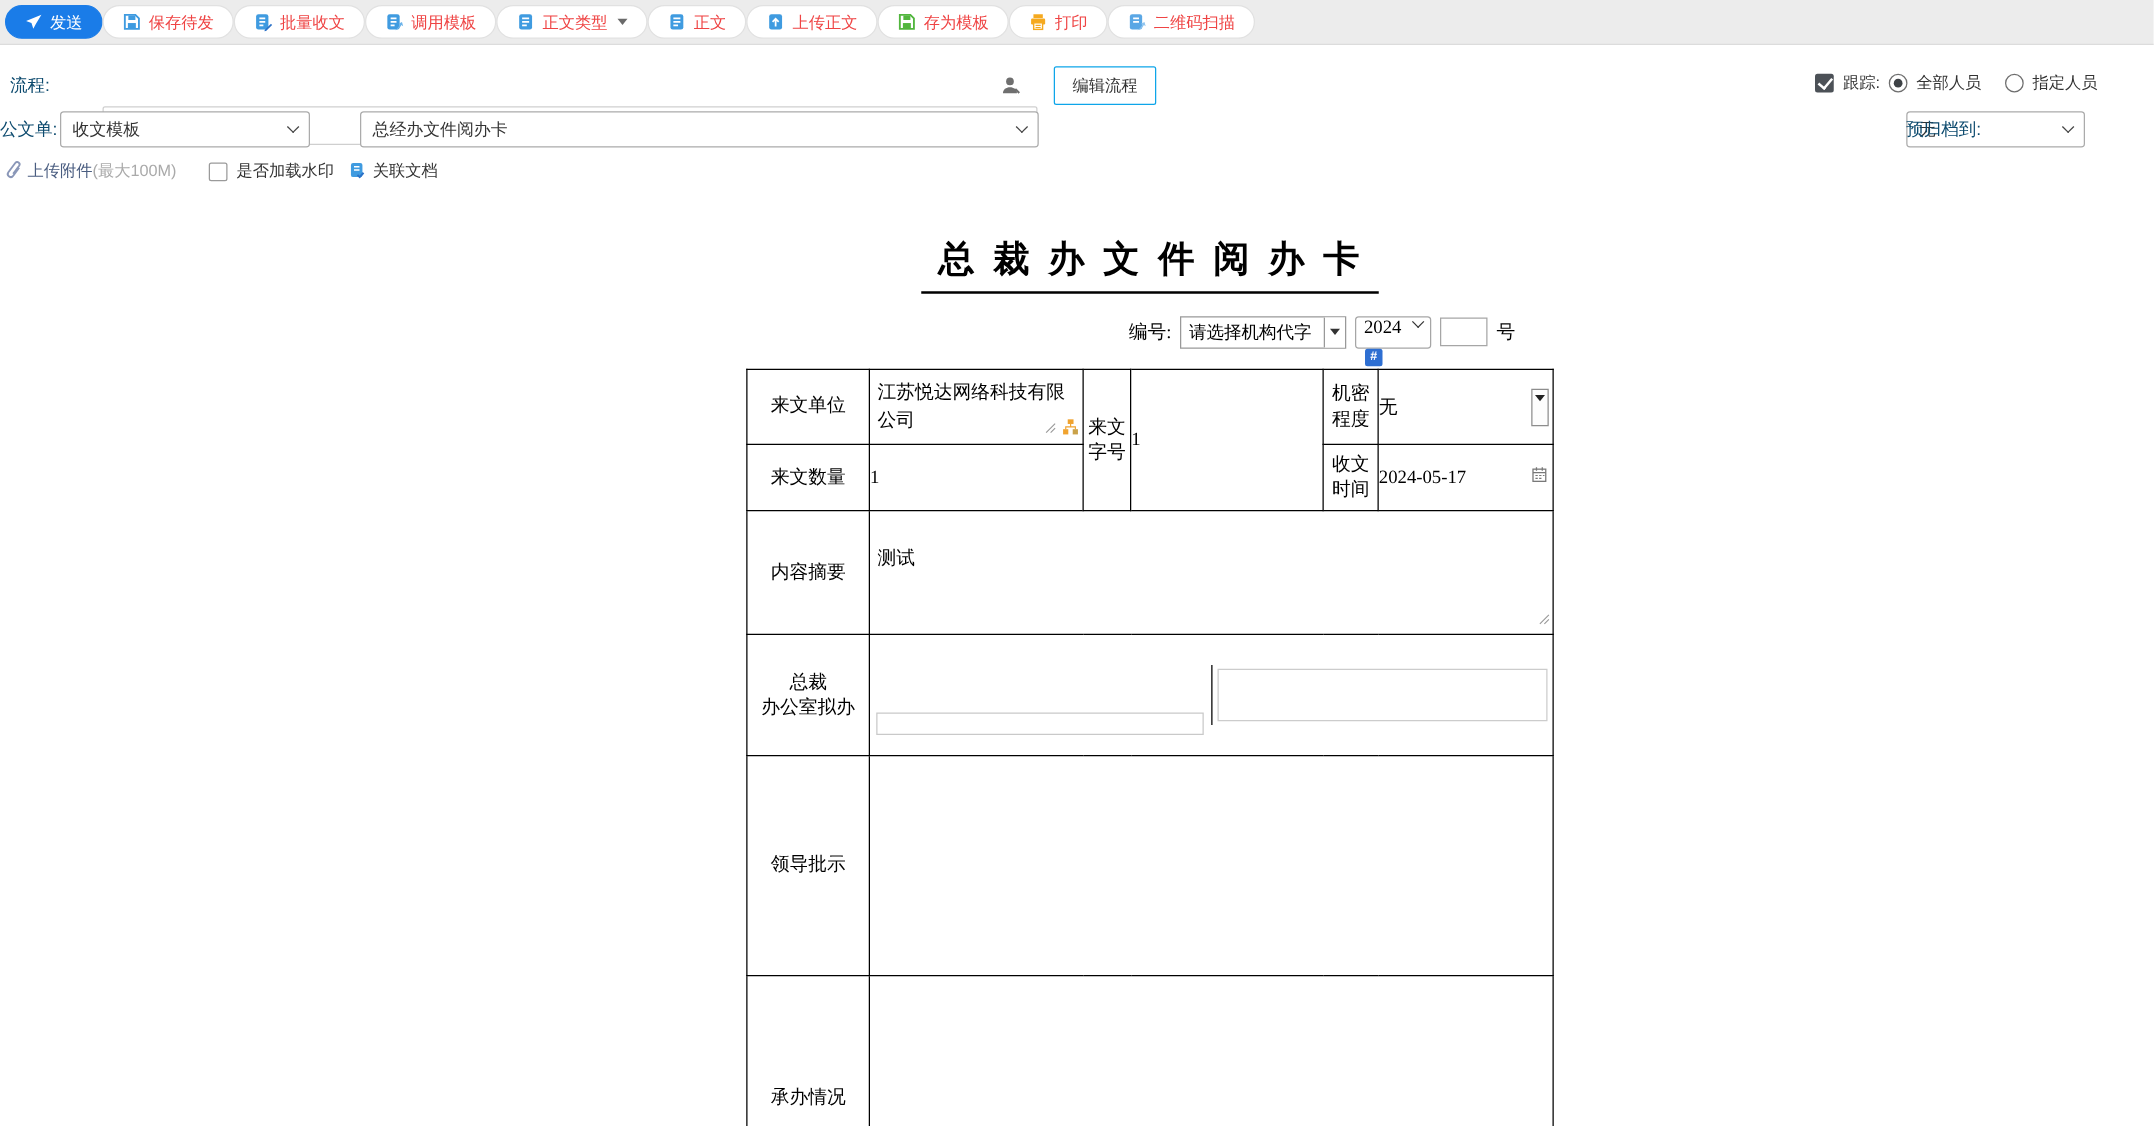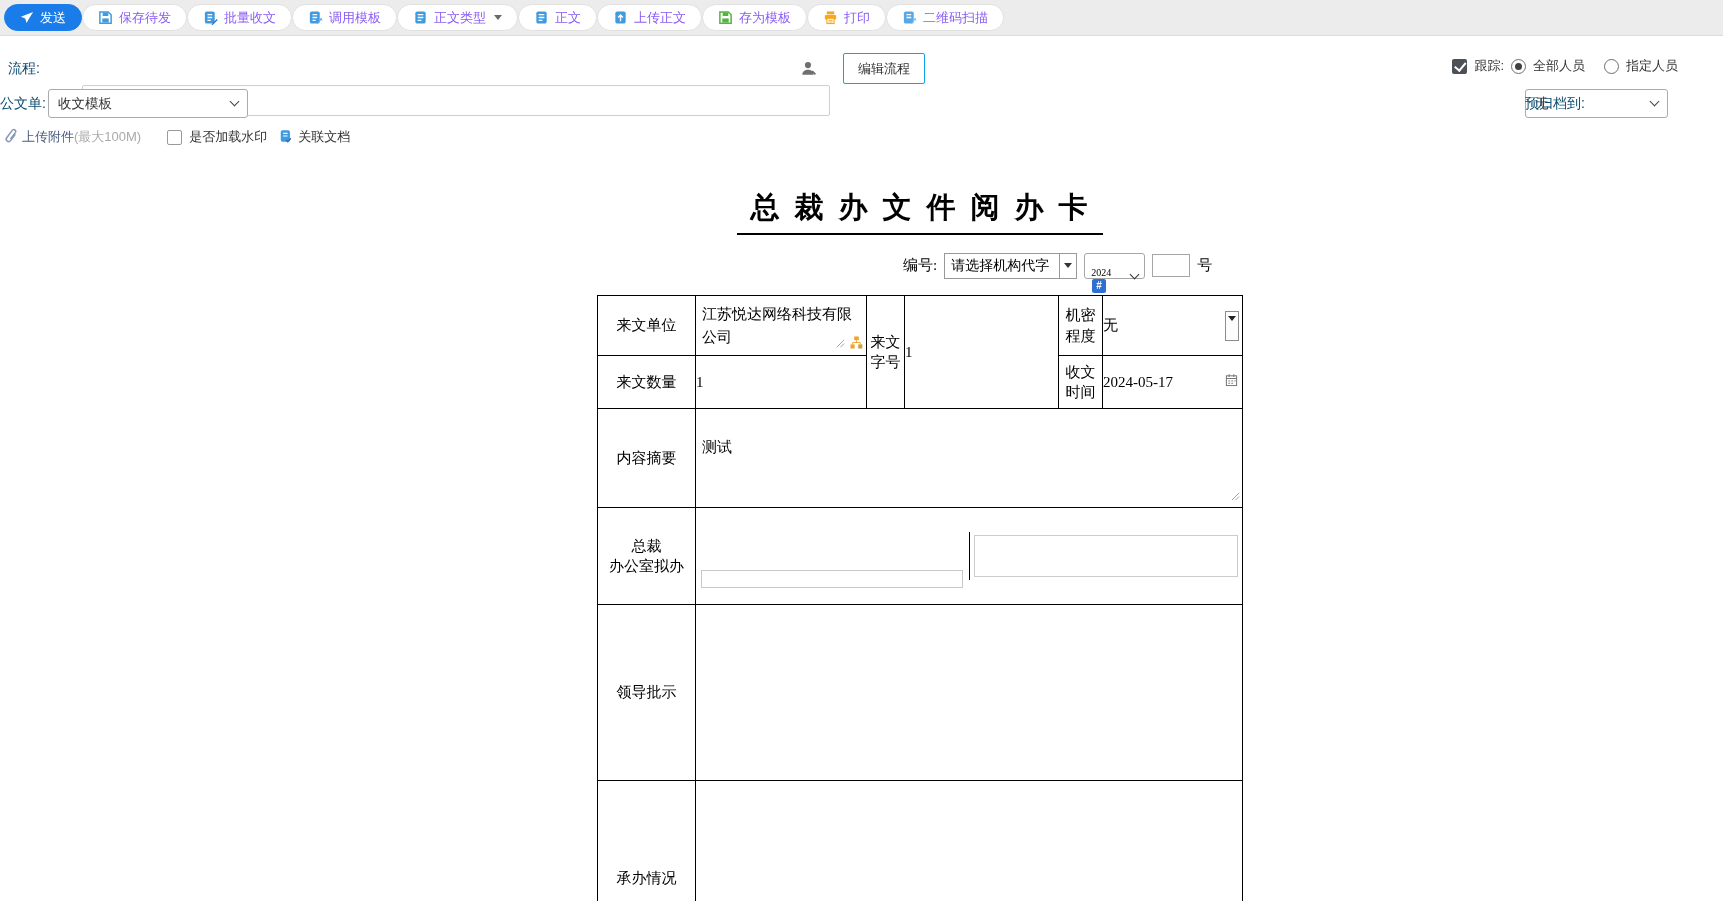--- a/index.html
+++ b/index.html
@@ -6,21 +6,21 @@
   html,body { width:1723px; height:901px; overflow:hidden; background:#fff;
     font-family:"Liberation Sans","DejaVu Sans",sans-serif; color:#333; }
   .stage { position:relative; width:1723px; height:901px; overflow:hidden; }
 
   
   .toolbar { position:absolute; top:0; left:0; width:100%; height:36px;
     background:#ececec; border-bottom:1px solid #dcdcdc;
     display:flex; align-items:center; padding:0 4px; }
   .tbtn { display:inline-flex; align-items:center; gap:6px; height:27px; padding:0 15px;
     background:#fff; border:1px solid #e1e1e1; border-radius:14px;
-    font-size:13px; color:#8b5cf6; cursor:pointer; white-space:nowrap; }
+    font-size:13px; color:#ef4444; cursor:pointer; white-space:nowrap; }
   .tbtn.primary { background:#1a7ce8; border-color:#1a7ce8; color:#fff; }
   .tbtn svg { display:block; }
   .caret-dn { width:0; height:0; border-left:4px solid transparent; border-right:4px solid transparent;
     border-top:5px solid #6a6a6a; margin-left:2px; }
 
   
   .bar { position:absolute; left:0; width:100%; }
   .lbl { font-size:14px; color:#0c4a6e; }
   .txt-input { border:1px solid #cfcfcf; border-radius:2px; background:#fff; font-size:13px;
     color:#333; padding:0 30px 0 9px; outline:none; font-family:inherit;margin-top:32px; }
@@ -70,21 +70,21 @@
   .serial-row { position:absolute; top:252px; left:903px; height:27px; display:flex; align-items:center;
     gap:7px; font-size:15px; }
   .org-select { display:flex; align-items:stretch; border:1px solid #999; background:#fff; height:26px;
     cursor:pointer; }
   .org-select .org-txt { display:flex; align-items:center; padding:0 6px; font-size:14px; width:114px; }
   .org-select .org-btn { width:17px; border-left:1px solid #999; display:flex; align-items:center;
     justify-content:center; background:#fff; }
   .tri { width:0; height:0; border-left:4px solid transparent; border-right:4px solid transparent;
     border-top:5px solid #333; }
   .year-select { width:61px; height:26px; border:1px solid #a6a6a6; border-radius:3px; background:#fff;
-    display:flex; align-items:flex-end; justify-content:space-between; padding:0 6px; font-size:10px; cursor:pointer; }
+    display:flex; align-items:flex-start; justify-content:space-between; padding:0 6px; font-size:15px; cursor:pointer; }
   .year-select .chev { margin:0 0 0 4px; border-color:#333; }
   .num-input { width:38px; height:23px; border:1px solid #a6a6a6; background:#fff; font-size:14px;
     padding:0 3px; outline:none; font-family:inherit; }
   .hash-icon { position:absolute; left:1092px; top:279px; width:14px; height:14px; background:#2e6fd2;
     border-radius:2px; color:#fff; font-size:10px; font-weight:bold; line-height:13px; text-align:center;
     cursor:pointer; font-family:"Liberation Sans",sans-serif; }
 
   
   table.card { position:absolute; top:295px; left:597px; width:645px; border-collapse:collapse;
     table-layout:fixed; font-size:15px; }
@@ -232,20 +232,24 @@
       <span>全部人员</span>
       <span class="radio" style="margin-left:12px;"></span>
       <span>指定人员</span>
     </div>
   </div>
 
   <div class="bar bar-form">
     <span class="lbl">公文单:</span>
     <div class="selbox sel-template">
       <span>收文模板</span>
+      <span class="chev"></span>
+    </div>
+    <div class="selbox sel-formname">
+      <span>总经办文件阅办卡</span>
       <span class="chev"></span>
     </div>
     <div class="archive-group">
       <span class="lbl">预归档到:</span>
       <div class="selbox sel-archive">
         <span>无</span>
         <span class="chev"></span>
       </div>
     </div>
   </div>

